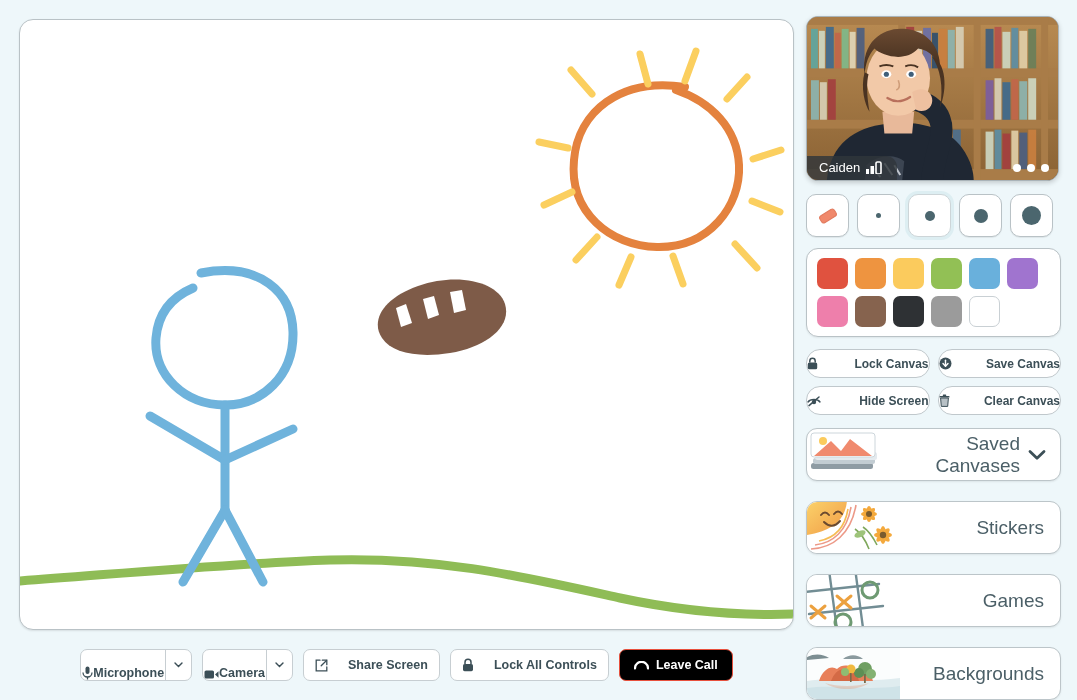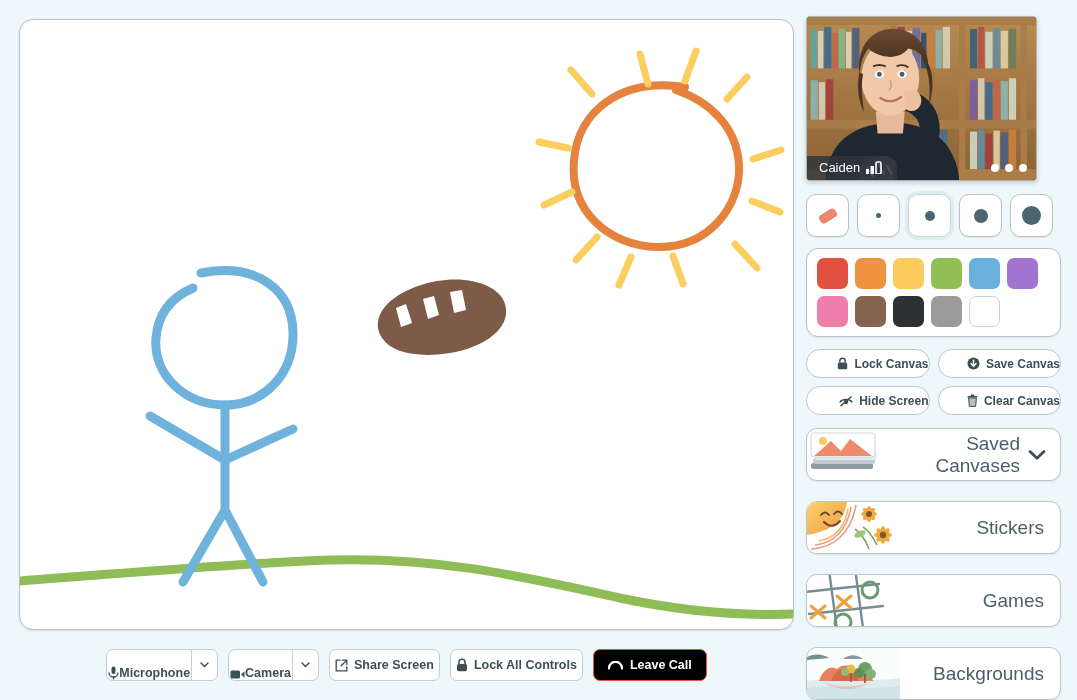--- a/index.html
+++ b/index.html
@@ -49,39 +49,39 @@
   }
   .cbtn .seg-main {
     display: inline-flex; align-items: flex-end; 
     padding: 0 1px; height: 100%;
   }
   .cbtn .seg-caret {
     display: inline-flex; align-items: center; justify-content: center;
     width: 26px; height: 100%;
     border-left: 1px solid #c7ced2;
   }
-  .cbtn.simple { padding: 0 5px; gap: 6px; }
+  .cbtn.simple { padding: 0 11px; gap: 20px; }
   .cbtn.leave {
     background: #000000; border-color: #e8503c; color: #fff;
     padding: 0 14px; gap: 7px; border-radius: 7px;
   }
   .ico { display: inline-flex; align-items: center; justify-content: center; flex: none; }
 
   
   .panel {
     position: absolute;
     left: 806px; top: 16px;
     width: 255px;
   }
 
   
   .video-tile {
     position: relative;
-    width: 231px; height: 165px;
-    border-radius: 4px;
+    width: 253px; height: 165px;
+    border-radius: 12px;
     overflow: hidden;
     border: 1px solid #aab4b9;
     box-shadow: 0 2px 5px rgba(0,0,0,.18);
     background: #737373;
   }
   .video-tile svg { display: block; width: 100%; height: 100%; }
   .name-badge {
     position: absolute; left: 0; bottom: 0;
     display: flex; align-items: center; gap: 6px;
     padding: 4px 14px 5px 12px;
@@ -130,21 +130,21 @@
   }
   .swatch.white { border: 1px solid #c9d0d4; }
 
   
   .actions { margin-top: 12px; display: grid; grid-template-columns: 1fr 1fr; gap: 8px; }
   .abtn {
     height: 29px;
     background: #fff;
     border: 1px solid #c0c8cc;
     border-radius: 14px;
-    display: flex; align-items: center; justify-content: flex-end; gap: 6px;
+    display: flex; align-items: center; justify-content: space-between; gap: 6px;
     font-size: 12px; font-weight: bold; color: #3c4f57;
     cursor: pointer;
     white-space: nowrap;
   }
 
   
   .cards { margin-top: 13px; display: flex; flex-direction: column; gap: 20px; }
   .card {
     position: relative;
     height: 53px;

